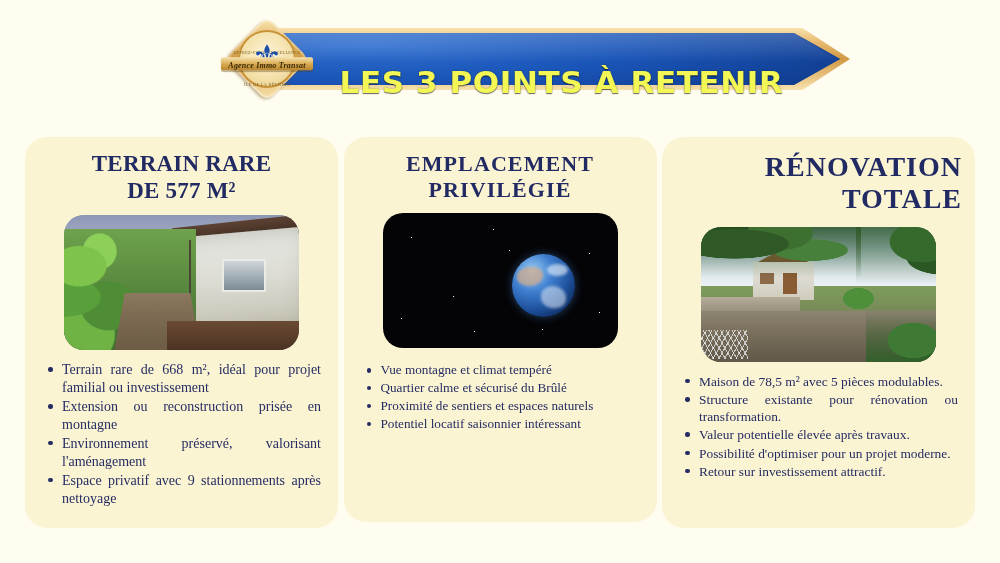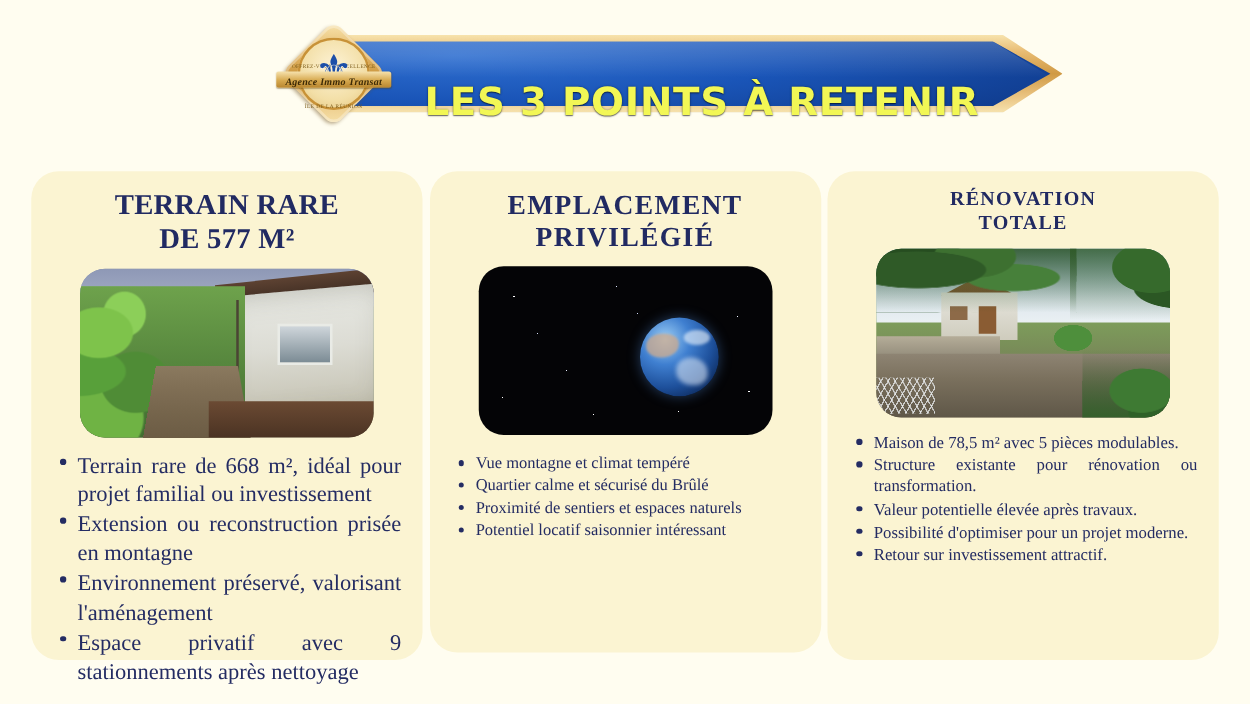--- a/index.html
+++ b/index.html
@@ -119,21 +119,21 @@
     text-align:center;
     color:#212a62;
     font-family:"Liberation Serif", serif;
     font-weight:bold;
     font-size:23px;
     line-height:1.16;
     letter-spacing:.2px;
     margin:0 0 11px;
   }
   .card-2 .card-title{letter-spacing:1.1px;font-size:22px;}
-  .card-3 .card-title{letter-spacing:1.0px;font-size:16px;}
+  .card-3 .card-title{letter-spacing:1.0px;font-size:28px;text-align:right;}
 
   .photo{
     width:235px;height:135px;margin:0 auto;
     border-radius:20px;overflow:hidden;position:relative;
     background:#234;
   }
 
   
   .ph1{background:linear-gradient(180deg,#7f88a6 0%,#8d98b4 14%, #6f8a5c 26%, #5d7f4c 55%, #6d6351 100%);}
   .ph1 .sky{position:absolute;left:0;top:0;width:100%;height:22%;
@@ -291,21 +291,21 @@
                repeating-linear-gradient(-60deg,rgba(235,238,240,.75) 0 1px,transparent 1px 5px);
   }
 
   
   .bullets{
     margin:11px 4px 0 7px;
     padding:0;
     list-style:none;
     color:#242c63;
     font-family:"Liberation Serif", serif;
-    font-size:18px;
+    font-size:14px;
     line-height:1.28;
     text-align:justify;
   }
   .bullets li{
     position:relative;
     padding-left:17px;
     margin-bottom:1px;
   }
   .bullets li::before{
     content:"";

